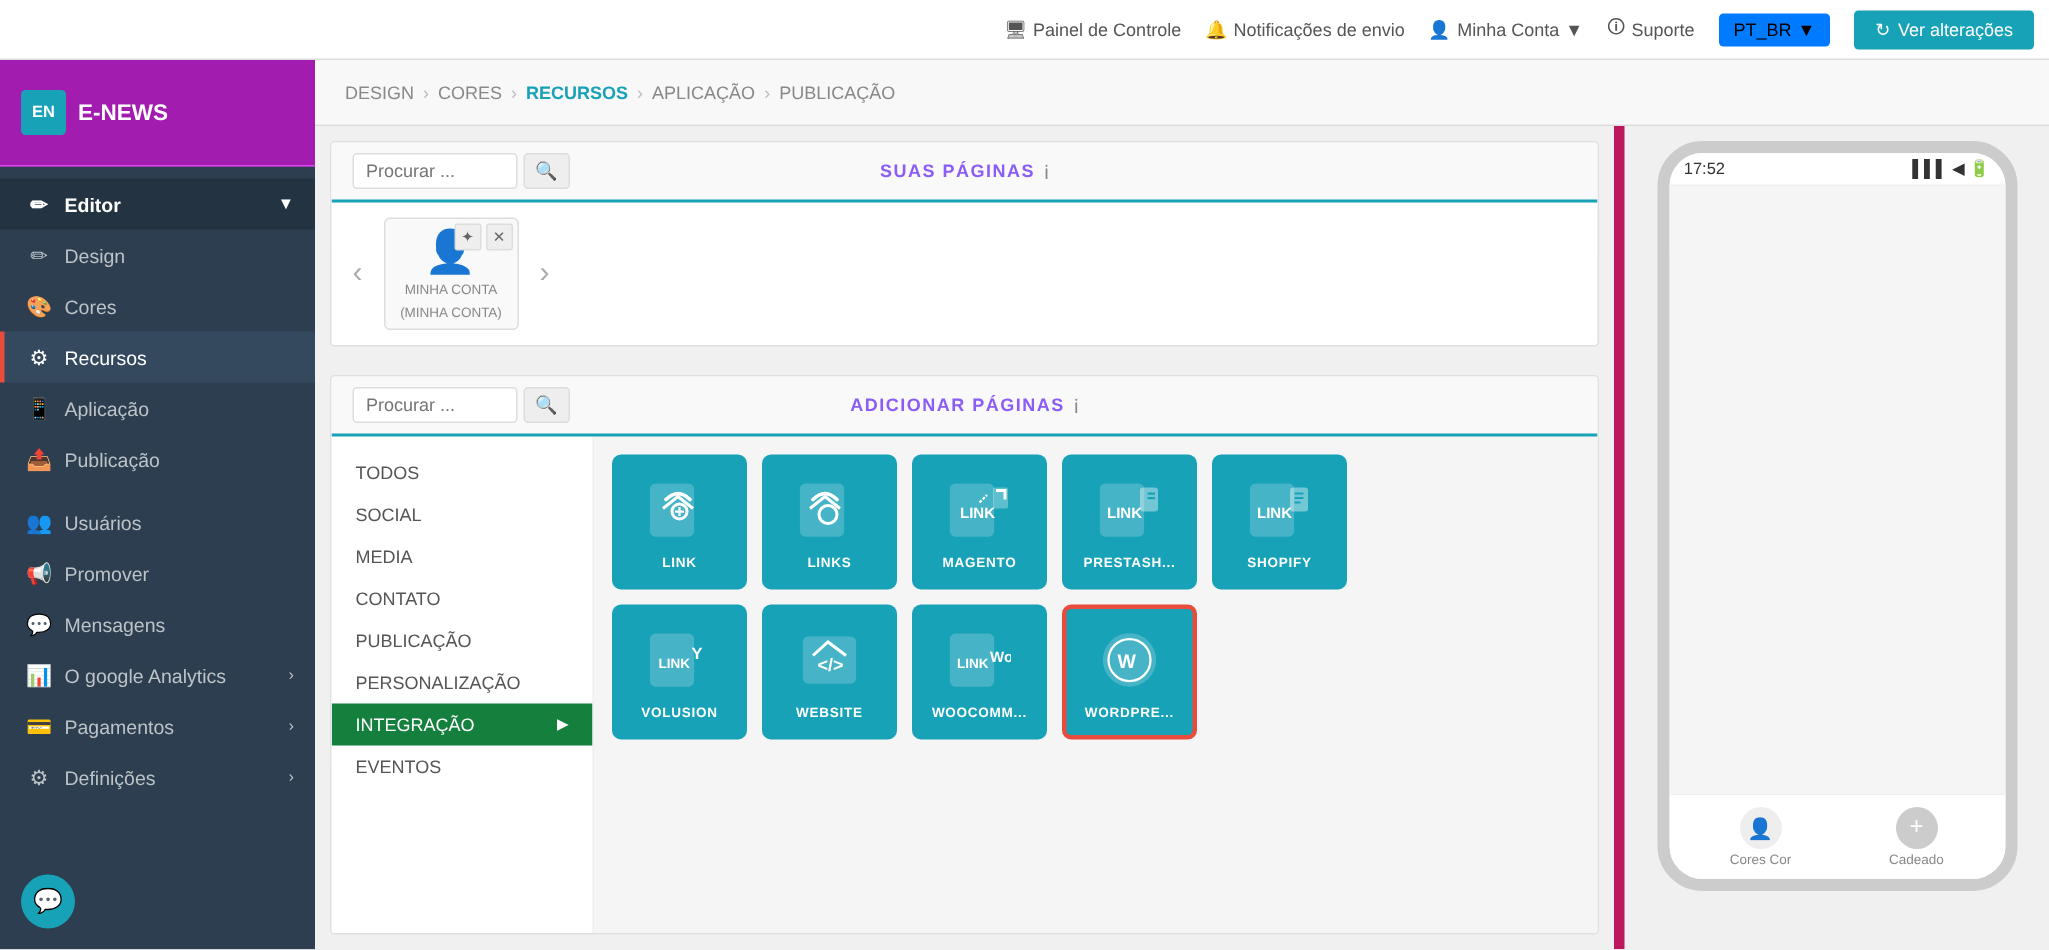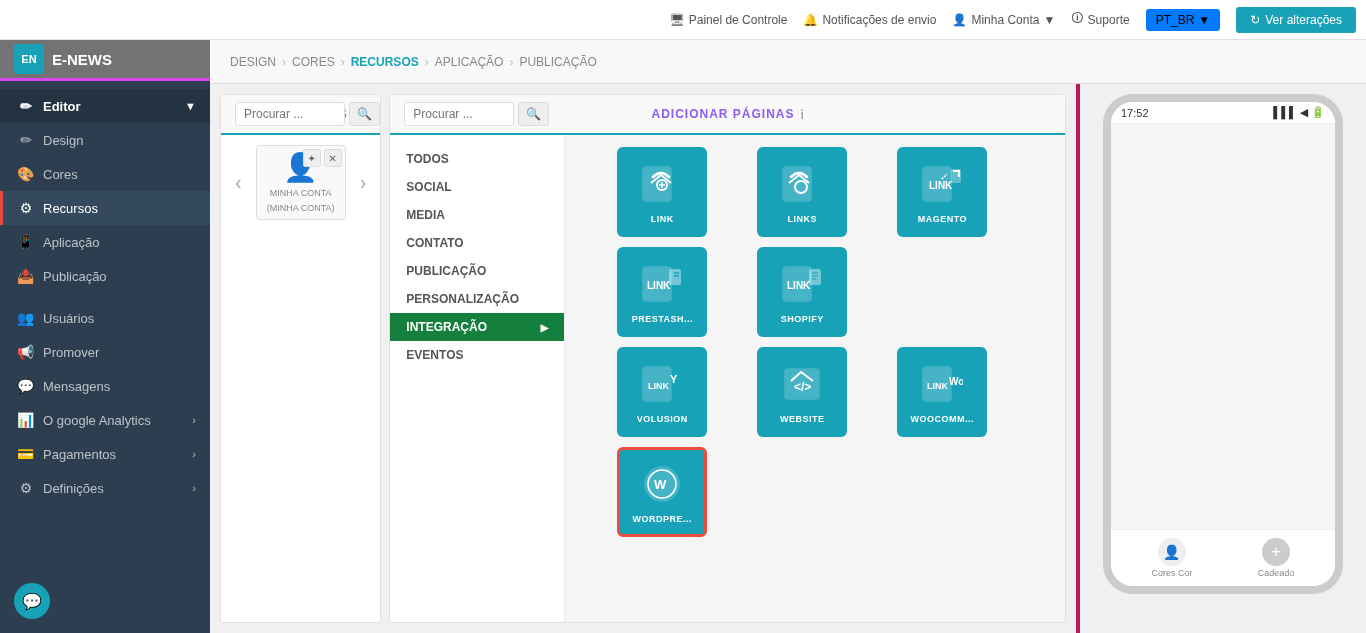--- a/index.html
+++ b/index.html
@@ -65,26 +65,26 @@
       color: #ccc;
       flex-shrink: 0;
       display: flex;
       flex-direction: column;
       overflow-y: auto;
     }
     .sidebar-logo {
       display: flex;
       align-items: center;
       gap: 8px;
-      padding: 4px 14px;
-      background: #737373;
+      padding: 20px 14px;
+      background: #a21caf;
       color: #fff;
       font-weight: bold;
       font-size: 15px;
-      border-bottom: 3px solid #d946ef;
+      border-bottom: 1px solid #d946ef;
     }
     .logo-icon {
       width: 30px;
       height: 30px;
       background: #17a2b8;
       display: flex;
       align-items: center;
       justify-content: center;
       border-radius: 3px;
       color: #fff;
@@ -171,23 +171,24 @@
       display: flex;
       flex: 1;
       overflow: hidden;
       gap: 0;
     }
 
     
     .left-panels {
       flex: 1;
       display: flex;
+      flex-direction: column;
       overflow: hidden;
       padding: 10px;
-      gap: 8px;
+      gap: 19px;
     }
 
     
     .panel {
       background: #fff;
       border: 1px solid #e0e0e0;
       border-radius: 3px;
       overflow: hidden;
     }
     .panel-header {
@@ -309,21 +310,20 @@
       padding: 10px 0;
       background: #fff;
       flex-shrink: 0;
       overflow-y: auto;
     }
     .cat-item {
       padding: 7px 16px;
       font-size: 12px;
       color: #555;
       cursor: pointer;
-      font-weight: bold;
     }
     .cat-item.active {
       background: #15803d;
       color: #fff;
       display: flex;
       align-items: center;
       gap: 6px;
     }
     .cat-item.active::after {
       content: '▶';
@@ -349,21 +349,20 @@
       background: #17a2b8;
       border-radius: 6px;
       display: flex;
       flex-direction: column;
       align-items: center;
       justify-content: center;
       cursor: pointer;
       gap: 6px;
       padding: 8px;
       position: relative;
-      margin-left: 40px;
     }
     .tile.selected {
       border: 3px solid #e74c3c;
     }
     .tile-icon {
       width: 48px;
       height: 48px;
       display: flex;
       align-items: center;
       justify-content: center;
@@ -382,21 +381,21 @@
 
     
     .phone-preview {
       width: 290px;
       flex-shrink: 0;
       background: #f0f0f0;
       display: flex;
       flex-direction: column;
       align-items: center;
       padding: 10px;
-      border-left: 4px solid #be185d;
+      border-left: 7px solid #be185d;
     }
     .phone-frame {
       width: 240px;
       height: 500px;
       background: #fff;
       border: 8px solid #ccc;
       border-radius: 30px;
       overflow: hidden;
       display: flex;
       flex-direction: column;

